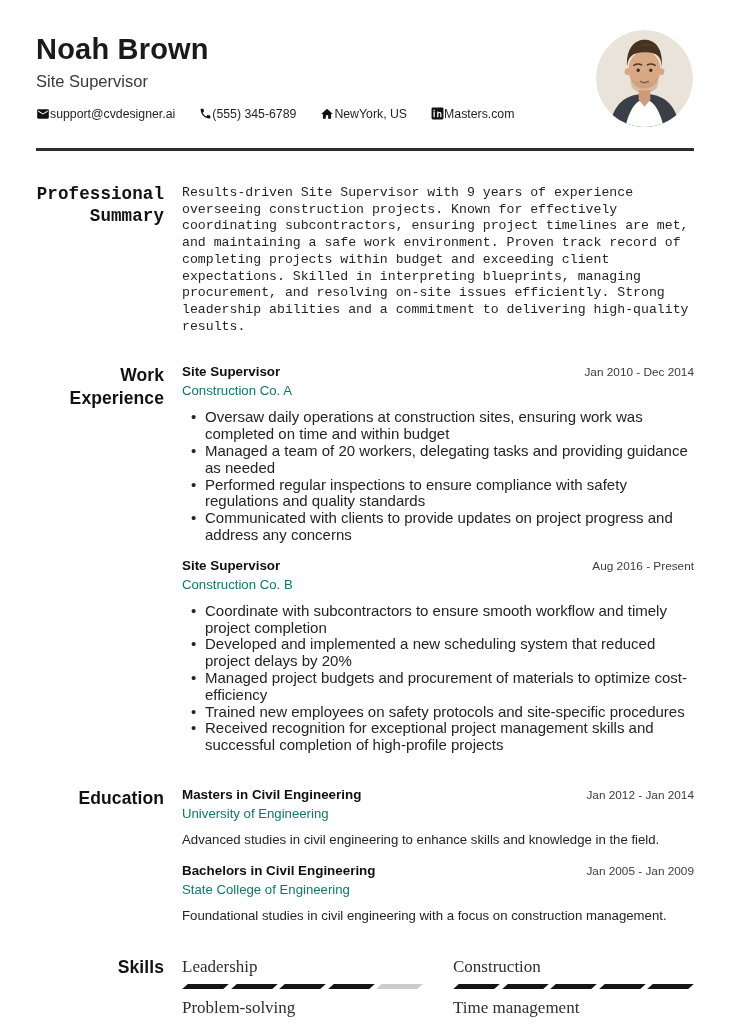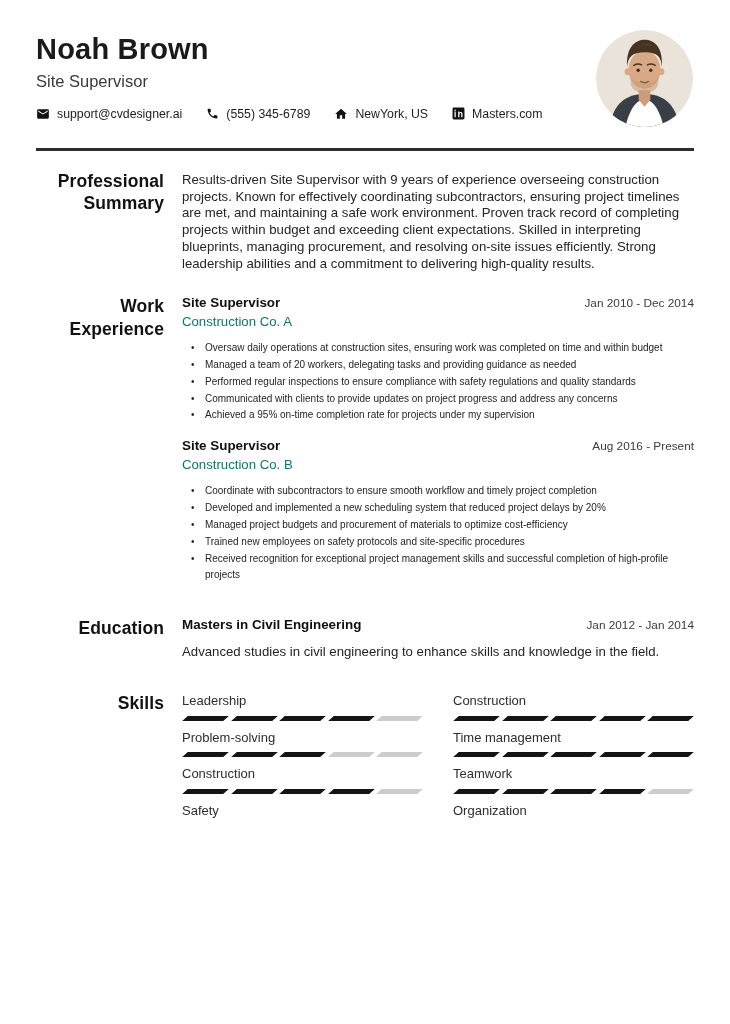--- a/index.html
+++ b/index.html
@@ -9,56 +9,56 @@
     color: #232323;
     -webkit-font-smoothing: antialiased;
   }
   .page { width: 730px; height: 764px; box-sizing: border-box; padding: 34px 36px 0 36px; background: #fff; }
 
   
   .header { display: flex; justify-content: space-between; align-items: flex-start; }
   .name { margin: 0; font-size: 29px; font-weight: 700; color: #1a1a1a; letter-spacing: 0.2px; line-height: 1.1; }
   .headline { margin-top: 6px; font-size: 16.5px; font-weight: 400; color: #3a3a3a; }
   .contacts { display: flex; align-items: center; gap: 24px; margin-top: 16px; font-size: 12.3px; color: #1e1e1e; }
-  .contact { display: inline-flex; align-items: center; gap: 7px; white-space: nowrap; }
+  .contact { display: inline-flex; align-items: center; white-space: nowrap; }
   .contact svg { display: block; }
   .photo { width: 97px; height: 97px; border-radius: 50%; overflow: hidden; flex: 0 0 auto; margin-top: -4px; margin-right: 1px; }
   .photo svg { display: block; width: 100%; height: 100%; }
 
   .divider { height: 3px; background: var(--divider, #2d2d2d); border: none; margin: 21px 0 0 0; }
 
   
   .section { display: grid; grid-template-columns: 128px 1fr; column-gap: 18px; }
-  .section-summary   { margin-top: 19px; }
-  .section-experience{ margin-top: 23px; }
+  .section-summary   { margin-top: 32px; font-family: Liberation Mono, monospace; }
+  .section-experience{ margin-top: 29px; }
   .section-education { margin-top: 33px; }
   .section-skills    { margin-top: 31px; }
   .sec-h {
     margin: 0; text-align: right; font-size: 17.5px; font-weight: 700;
     color: #121212; line-height: 1.28; letter-spacing: 0.1px;
   }
   .sec-body { min-width: 0; }
 
   .summary-text { margin: 2px 0 0 0; font-size: 13.2px; line-height: 16.7px; color: #242424; }
 
   
   .entry-row { display: flex; justify-content: space-between; align-items: baseline; }
   .entry-title { margin: 0; font-size: 13.4px; font-weight: 700; color: #0f0f0f; line-height: 1.2; }
   .dates { font-size: 11.8px; color: #3c3c3c; flex: 0 0 auto; margin-left: 12px; }
   .subline { margin-top: 3px; font-size: 13.2px; color: #0f766e; }
   .bullets { margin: 11px 0 0 0; padding: 0 0 0 23px; list-style: none; }
-  .bullets li { position: relative; font-size: 10px; line-height: 16.8px; color: #242424; }
+  .bullets li { position: relative; font-size: 15px; line-height: 16.8px; color: #242424; }
   .bullets li::before { content: "\2022"; position: absolute; left: -14px; color: #242424; }
   .job + .job { margin-top: 14px; }
   .edu + .edu { margin-top: 14px; }
   .edu-desc { margin: 11px 0 0 0; font-size: 13.2px; line-height: 16.8px; color: #242424; }
 
   
   .skills-grid { display: grid; grid-template-columns: 1fr 1fr; column-gap: 30px; row-gap: 9px; margin-top: 1px; }
-  .skill-name { font-size: 13px; color: #2e2e2e; line-height: 1.2; }
+  .skill-name { font-size: 17px; color: #2e2e2e; line-height: 1.2; font-family: Liberation Serif, serif; }
   .skill-bar { display: flex; gap: 8px; margin-top: 7px; padding: 0 3px; }
   .seg { flex: 1; height: 5px; background: var(--bar-empty, #cccccc); transform: skewX(-48deg); }
   .seg.filled { background: var(--bar-filled, #141414); }
 </style>
 </head>
 <body>
 
 <div class="page">
 
   <div class="header">
@@ -144,21 +144,20 @@
     <div class="entry-row">
       <h3 class="entry-title">Site Supervisor</h3>
       <span class="dates">Jan 2010 - Dec 2014</span>
     </div>
     <div class="subline">Construction Co. A</div>
     <ul class="bullets">
             <li>Oversaw daily operations at construction sites, ensuring work was completed on time and within budget</li>
             <li>Managed a team of 20 workers, delegating tasks and providing guidance as needed</li>
             <li>Performed regular inspections to ensure compliance with safety regulations and quality standards</li>
             <li>Communicated with clients to provide updates on project progress and address any concerns</li>
-            <li>Achieved a 95% on-time completion rate for projects under my supervision</li>
           </ul>
   </article>
 
   <article class="job">
     <div class="entry-row">
       <h3 class="entry-title">Site Supervisor</h3>
       <span class="dates">Aug 2016 - Present</span>
     </div>
     <div class="subline">Construction Co. B</div>
     <ul class="bullets">
@@ -173,23 +172,32 @@
   </section>
 
   <section class="section section-education">
     <h2 class="sec-h">Education</h2>
     <div class="sec-body">
   <article class="edu">
     <div class="entry-row">
       <h3 class="entry-title">Masters in Civil Engineering</h3>
       <span class="dates">Jan 2012 - Jan 2014</span>
     </div>
+    <div class="subline">University of Engineering</div>
     <p class="edu-desc">Advanced studies in civil engineering to enhance skills and knowledge in the field.</p>
   </article>
 
+  <article class="edu">
+    <div class="entry-row">
+      <h3 class="entry-title">Bachelors in Civil Engineering</h3>
+      <span class="dates">Jan 2005 - Jan 2009</span>
+    </div>
+    <div class="subline">State College of Engineering</div>
+    <p class="edu-desc">Foundational studies in civil engineering with a focus on construction management.</p>
+  </article>
 </div>
   </section>
 
   <section class="section section-skills">
     <h2 class="sec-h">Skills</h2>
     <div class="sec-body skills-grid">
   <div class="skill">
     <div class="skill-name">Leadership</div>
     <div class="skill-bar">
             <div class="seg filled"></div>

